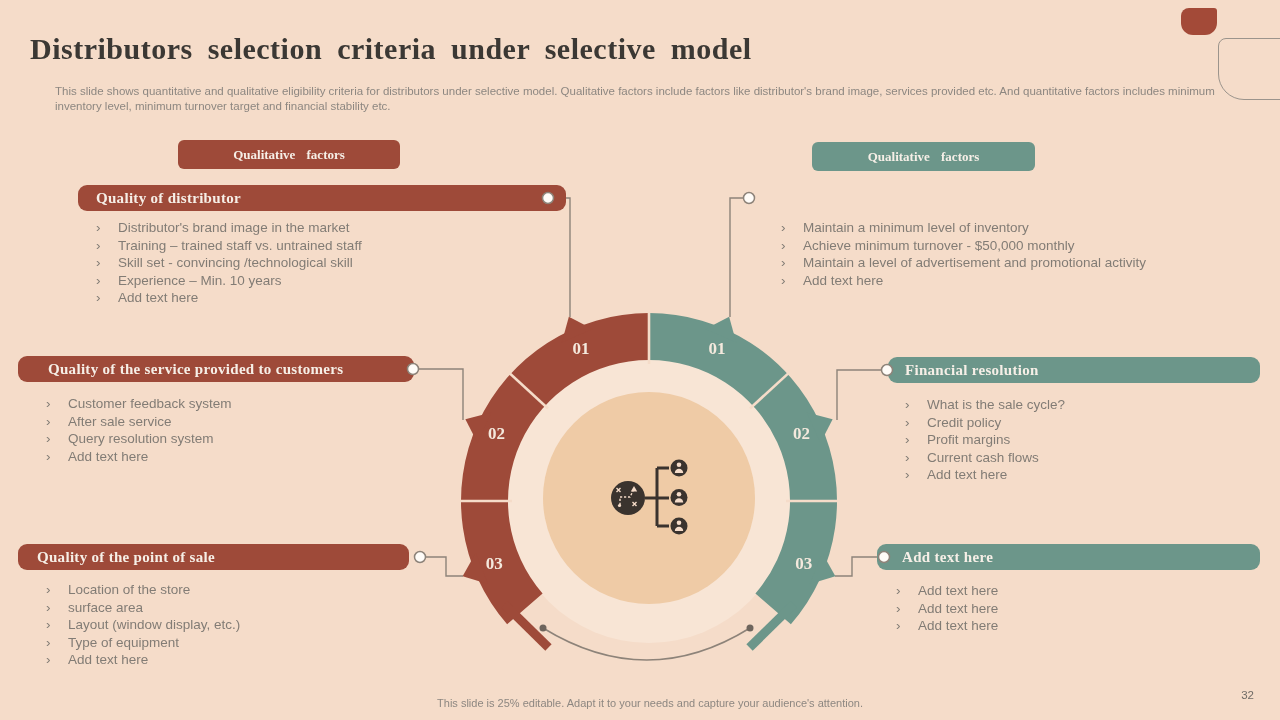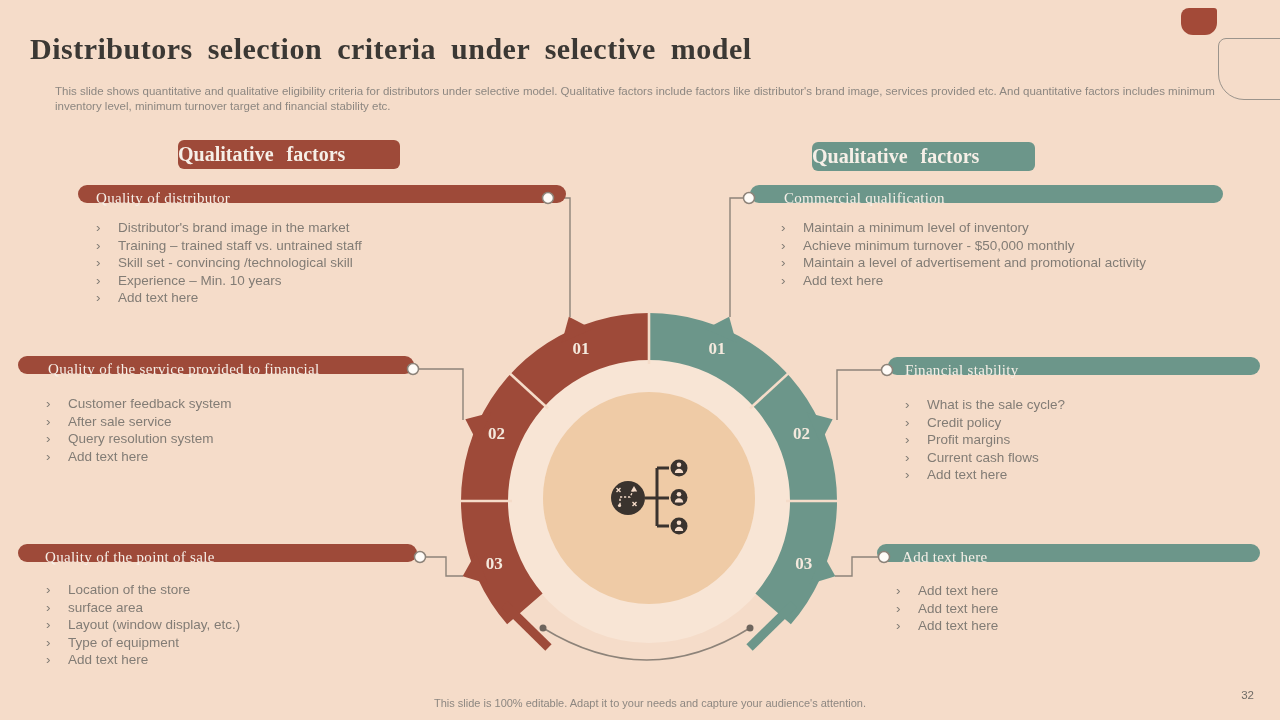--- a/index.html
+++ b/index.html
@@ -9,33 +9,33 @@
   
   .title{left:30px;top:32px;font-family:"Liberation Serif",serif;font-weight:bold;
          font-size:30px;color:#3B3834;letter-spacing:.5px;word-spacing:7px;z-index:2;text-align:center;}
   .subtitle{left:31px;top:84px;width:1205px;font-size:11.5px;line-height:15px;color:#8D8781;z-index:2;margin-left:24px;}
   
   .corner-square{left:1181px;top:8px;width:36px;height:27px;background:#A34A38;
                  border-radius:8px 3px 12px 12px;z-index:1;}
   .corner-outline{left:1218px;top:38px;width:76px;height:60px;border:1px solid #9B948C;
                   border-radius:8px 12px 0 26px;z-index:0;}
   
-  .factor-header{height:29px;line-height:29px;color:#F6EFE7;z-index:2;
-                 font-family:"Liberation Serif",serif;font-weight:bold;font-size:20px;
+  .factor-header{height:29px;line-height:29px;text-align:center;color:#F6EFE7;z-index:2;
+                 font-family:"Liberation Serif",serif;font-weight:bold;font-size:13px;
                  border-radius:6px;word-spacing:8px;}
   .fh-left{left:178px;top:140px;width:222px;background:#9E4A39;}
   .fh-right{left:812px;top:142px;width:223px;background:#6C968A;}
   
-  .bar{height:18px;line-height:26px;color:#F6EFE7;font-family:"Liberation Serif",serif;
-       font-weight:normal;font-size:15px;border-radius:9px;z-index:2;letter-spacing:.3px;}
+  .bar{height:26px;line-height:26px;color:#F6EFE7;font-family:"Liberation Serif",serif;
+       font-weight:bold;font-size:15px;border-radius:9px;z-index:2;letter-spacing:.3px;}
   .bar-red{background:#9E4A39;}
   .bar-teal{background:#6C968A;}
   #bar-l1{left:78px;top:185px;width:470px;padding-left:18px;}
   #bar-l2{left:18px;top:356px;width:366px;padding-left:30px;}
-  #bar-l3{left:18px;top:544px;width:372px;padding-left:27px;}
+  #bar-l3{left:18px;top:544px;width:372px;padding-left:19px;}
   #bar-r1{left:750px;top:185px;width:439px;padding-left:34px;}
   #bar-r2{left:888px;top:357px;width:355px;padding-left:17px;}
   #bar-r3{left:877px;top:544px;width:358px;padding-left:25px;}
   
   .bullets{list-style:none;margin:0;padding:0;z-index:2;font-size:13.5px;line-height:17.5px;color:#827C75;}
   .bullets li{position:relative;padding-left:22px;white-space:nowrap;}
   .bullets li .chev{position:absolute;left:0;top:0;}
   #list-l1{left:96px;top:219px;}
   #list-l2{left:46px;top:395px;}
   #list-l3{left:46px;top:581px;}
@@ -139,46 +139,45 @@
 
   <div class="abs bar bar-red" id="bar-l1">Quality of distributor</div>
   <ul class="abs bullets" id="list-l1">
     <li><span class="chev">›</span>Distributor's brand image in the market</li>
     <li><span class="chev">›</span>Training – trained staff vs. untrained staff</li>
     <li><span class="chev">›</span>Skill set  - convincing /technological skill</li>
     <li><span class="chev">›</span>Experience – Min. 10 years</li>
     <li><span class="chev">›</span>Add text here</li>
   </ul>
 
-  <div class="abs bar bar-red" id="bar-l2">Quality of the service provided to financial</div>
+  <div class="abs bar bar-red" id="bar-l2">Quality of the service provided to customers</div>
   <ul class="abs bullets" id="list-l2">
     <li><span class="chev">›</span>Customer feedback system</li>
     <li><span class="chev">›</span>After sale service</li>
     <li><span class="chev">›</span>Query resolution system</li>
     <li><span class="chev">›</span>Add text here</li>
   </ul>
 
   <div class="abs bar bar-red" id="bar-l3">Quality of the point of sale</div>
   <ul class="abs bullets" id="list-l3">
     <li><span class="chev">›</span>Location of the store</li>
     <li><span class="chev">›</span>surface area</li>
     <li><span class="chev">›</span>Layout (window display, etc.)</li>
     <li><span class="chev">›</span>Type of equipment</li>
     <li><span class="chev">›</span>Add text here</li>
   </ul>
 
-  <div class="abs bar bar-teal" id="bar-r1">Commercial qualification</div>
   <ul class="abs bullets" id="list-r1">
     <li><span class="chev">›</span>Maintain a minimum level of inventory</li>
     <li><span class="chev">›</span>Achieve minimum turnover - $50,000 monthly</li>
     <li><span class="chev">›</span>Maintain a level of advertisement and promotional activity</li>
     <li><span class="chev">›</span>Add text here</li>
   </ul>
 
-  <div class="abs bar bar-teal" id="bar-r2">Financial stability</div>
+  <div class="abs bar bar-teal" id="bar-r2">Financial resolution</div>
   <ul class="abs bullets" id="list-r2">
     <li><span class="chev">›</span>What is the sale cycle?</li>
     <li><span class="chev">›</span>Credit policy</li>
     <li><span class="chev">›</span>Profit margins</li>
     <li><span class="chev">›</span>Current cash flows</li>
     <li><span class="chev">›</span>Add text here</li>
   </ul>
 
   <div class="abs bar bar-teal" id="bar-r3">Add text here</div>
   <ul class="abs bullets" id="list-r3">
@@ -191,15 +190,15 @@
     <g fill="#FFFCF8" stroke="#8D8379" stroke-width="1.5">
       <circle cx="548" cy="198" r="5.5"></circle>
       <circle cx="749" cy="198" r="5.5"></circle>
       <circle cx="413" cy="369" r="5.5"></circle>
       <circle cx="887" cy="370" r="5.5"></circle>
       <circle cx="420" cy="557" r="5.5"></circle>
       <circle cx="884" cy="557" r="5.5"></circle>
     </g>
   </svg>
 
-  <div class="abs footer">This slide is 100% editable. Adapt it to your needs and capture your audience's attention.</div>
+  <div class="abs footer">This slide is 25% editable. Adapt it to your needs and capture your audience's attention.</div>
   <div class="abs pagenum">32</div>
 </div>
 
 </body></html>

